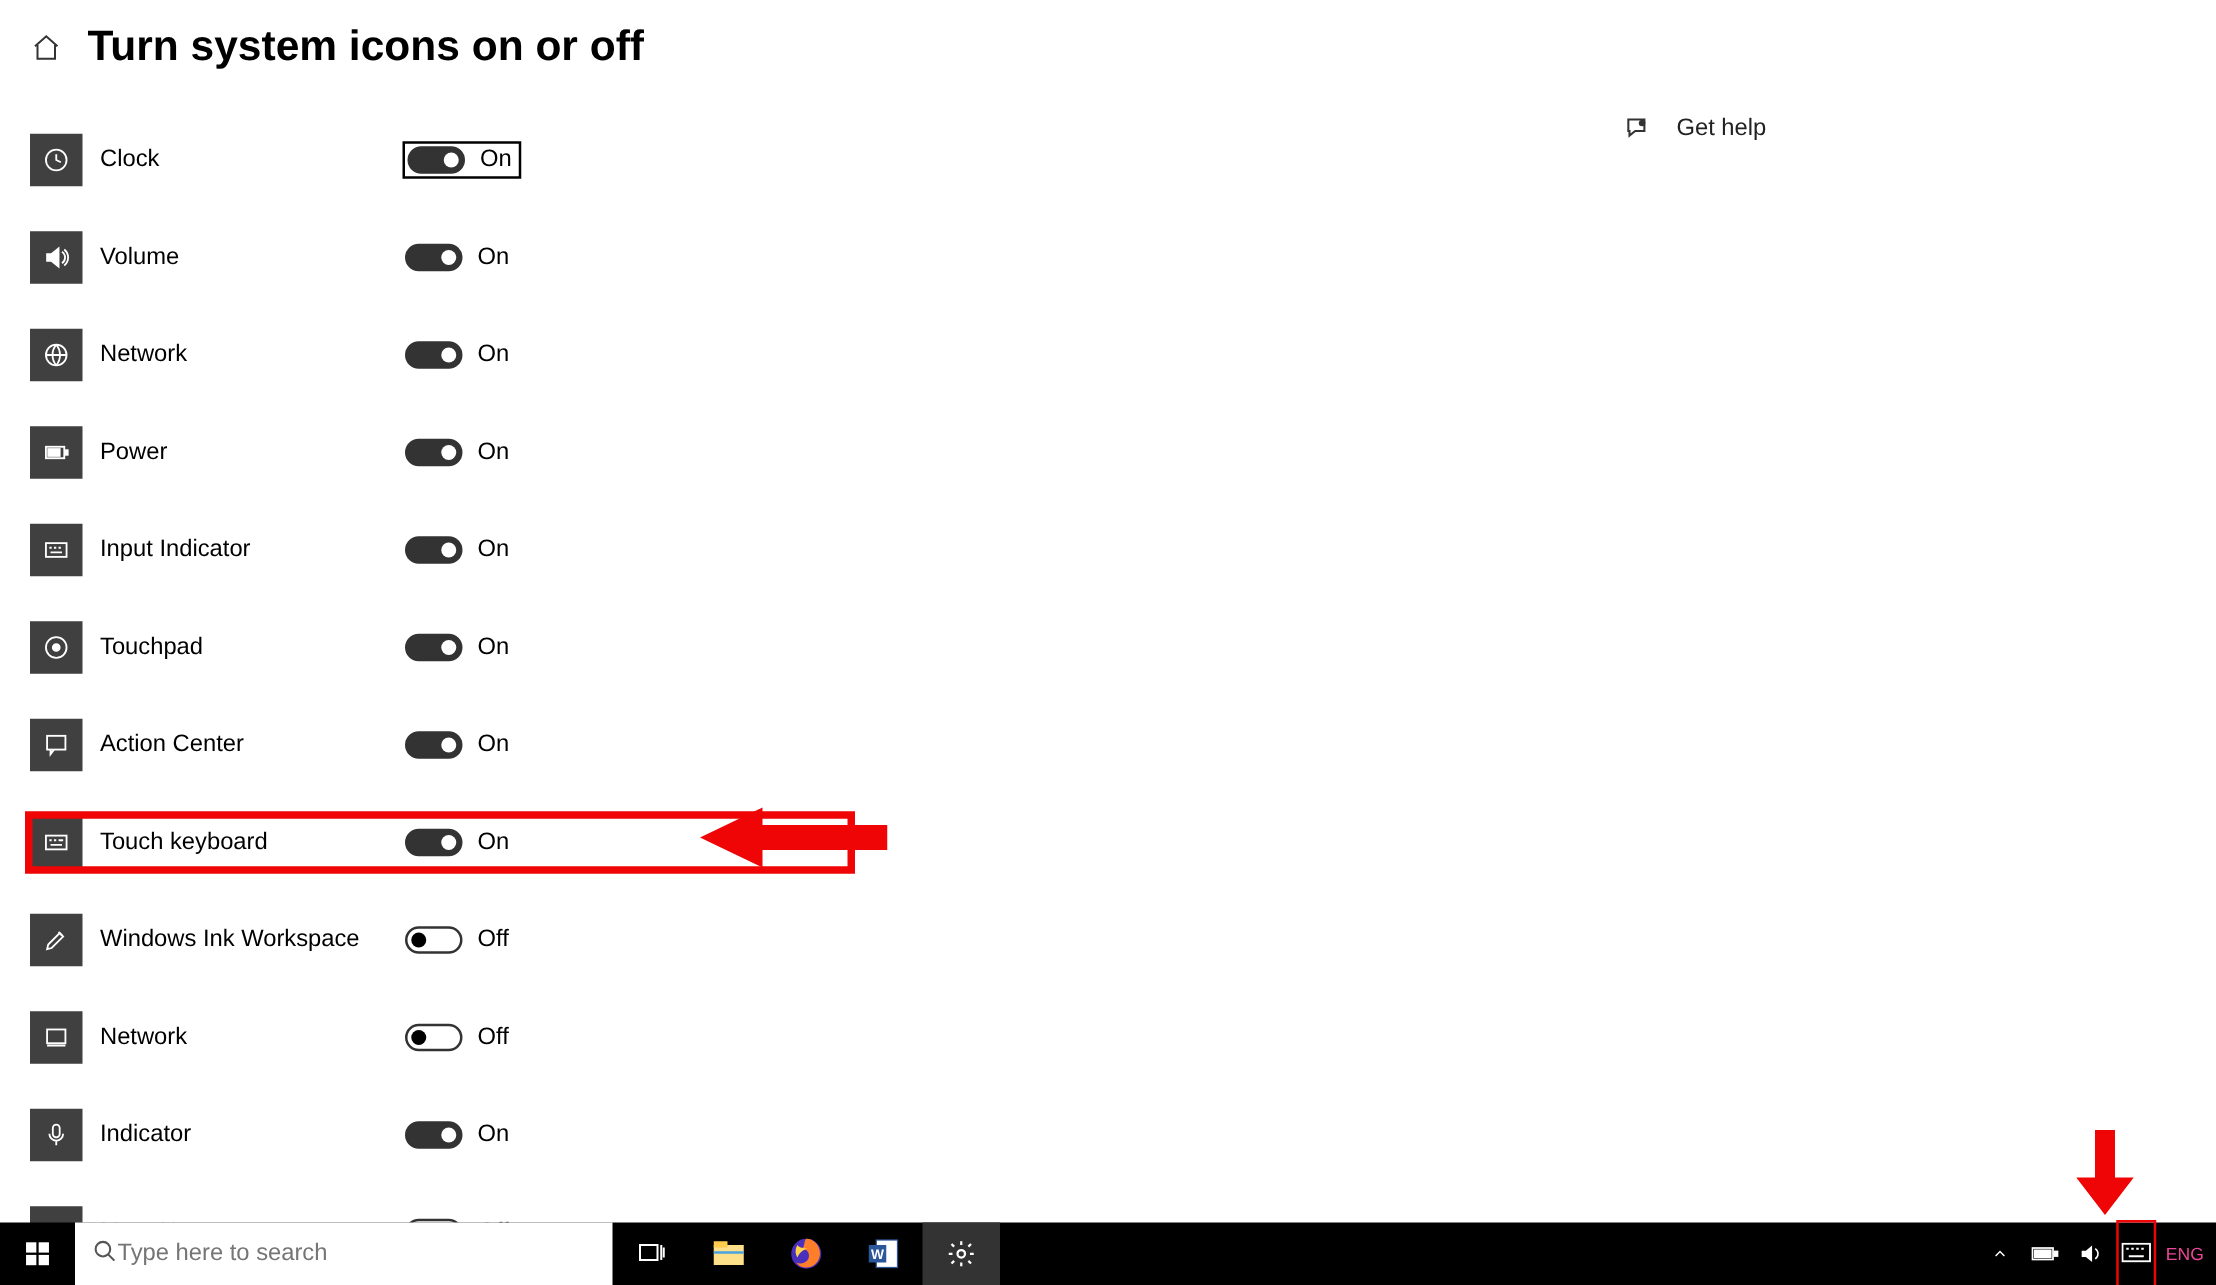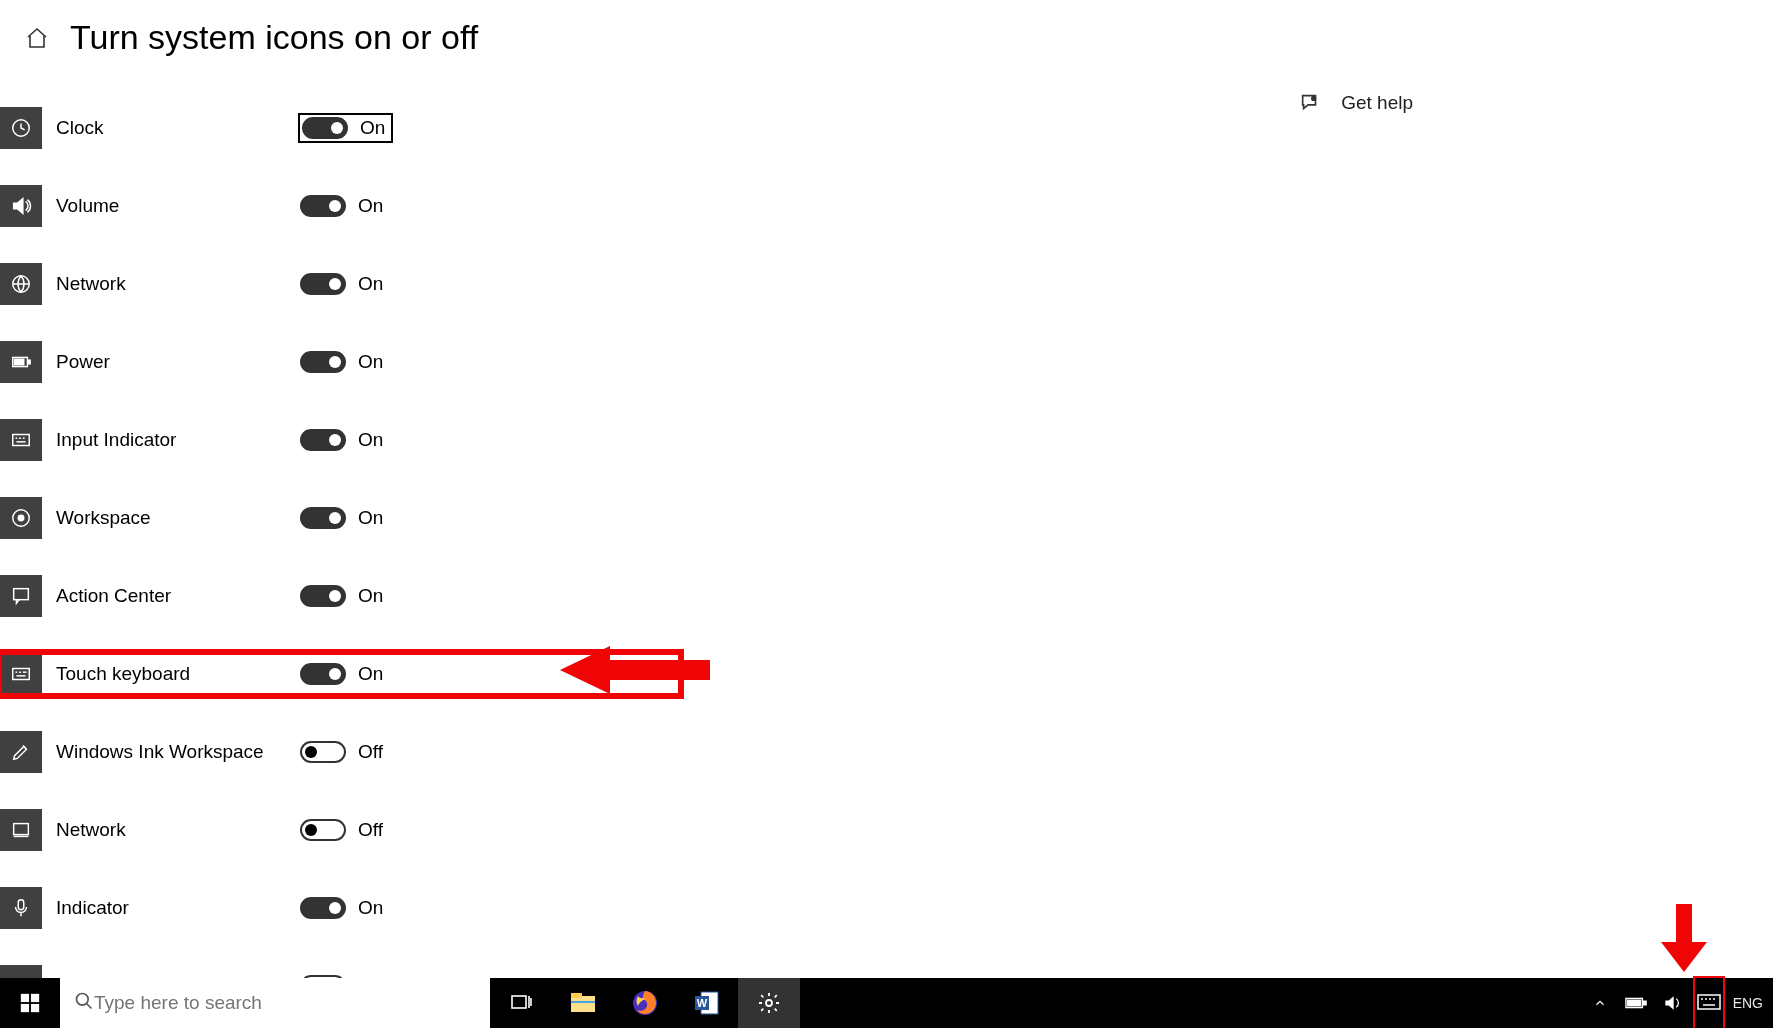--- a/index.html
+++ b/index.html
@@ -20,25 +20,26 @@
   .home-icon {
     width: 26px;
     height: 26px;
     display: flex;
     align-items: center;
     justify-content: center;
     cursor: pointer;
   }
   .page-title {
     font-size: 34px;
-    font-weight: 400;
+    font-weight: 700;
     color: #000;
   }
   .settings-list {
     margin-top: 40px;
+    padding-left: 24px;
     display: flex;
     flex-direction: column;
     gap: 36px;
     width: 680px;
   }
   .setting-row {
     display: flex;
     align-items: center;
     height: 42px;
     position: relative;
@@ -172,21 +173,21 @@
     display: flex;
     align-items: center;
     gap: 10px;
     padding-right: 10px;
     height: 50px;
   }
   .tray-item {
     display: flex; align-items: center; justify-content: center;
     height: 50px; min-width: 26px;
     cursor: pointer;
-    color: #e5e5e5;
+    color: #ec4899;
     font-size: 14px;
   }
   .tray-keyboard.hl {
     outline: 2px solid #ef0505;
     padding: 2px;
   }
 </style>
 </head>
 <body>
 
@@ -291,21 +292,21 @@
         <div class="toggle-state">On</div>
       </div>
     </div>
     <div class="setting-row">
       <div class="row-icon">
         <svg width="22" height="22" viewBox="0 0 24 24" fill="none" stroke="#fff" stroke-width="1.6">
           <circle cx="12" cy="12" r="9"></circle>
           <circle cx="12" cy="12" r="3" fill="#fff"></circle>
         </svg>
       </div>
-      <div class="row-label">Workspace</div>
+      <div class="row-label">Touchpad</div>
       <div class="toggle-wrap">
         <div class="toggle on">
           <div class="knob"></div>
         </div>
         <div class="toggle-state">On</div>
       </div>
     </div>
     <div class="setting-row">
       <div class="row-icon">
         <svg width="22" height="22" viewBox="0 0 24 24" fill="none" stroke="#fff" stroke-width="1.6">

